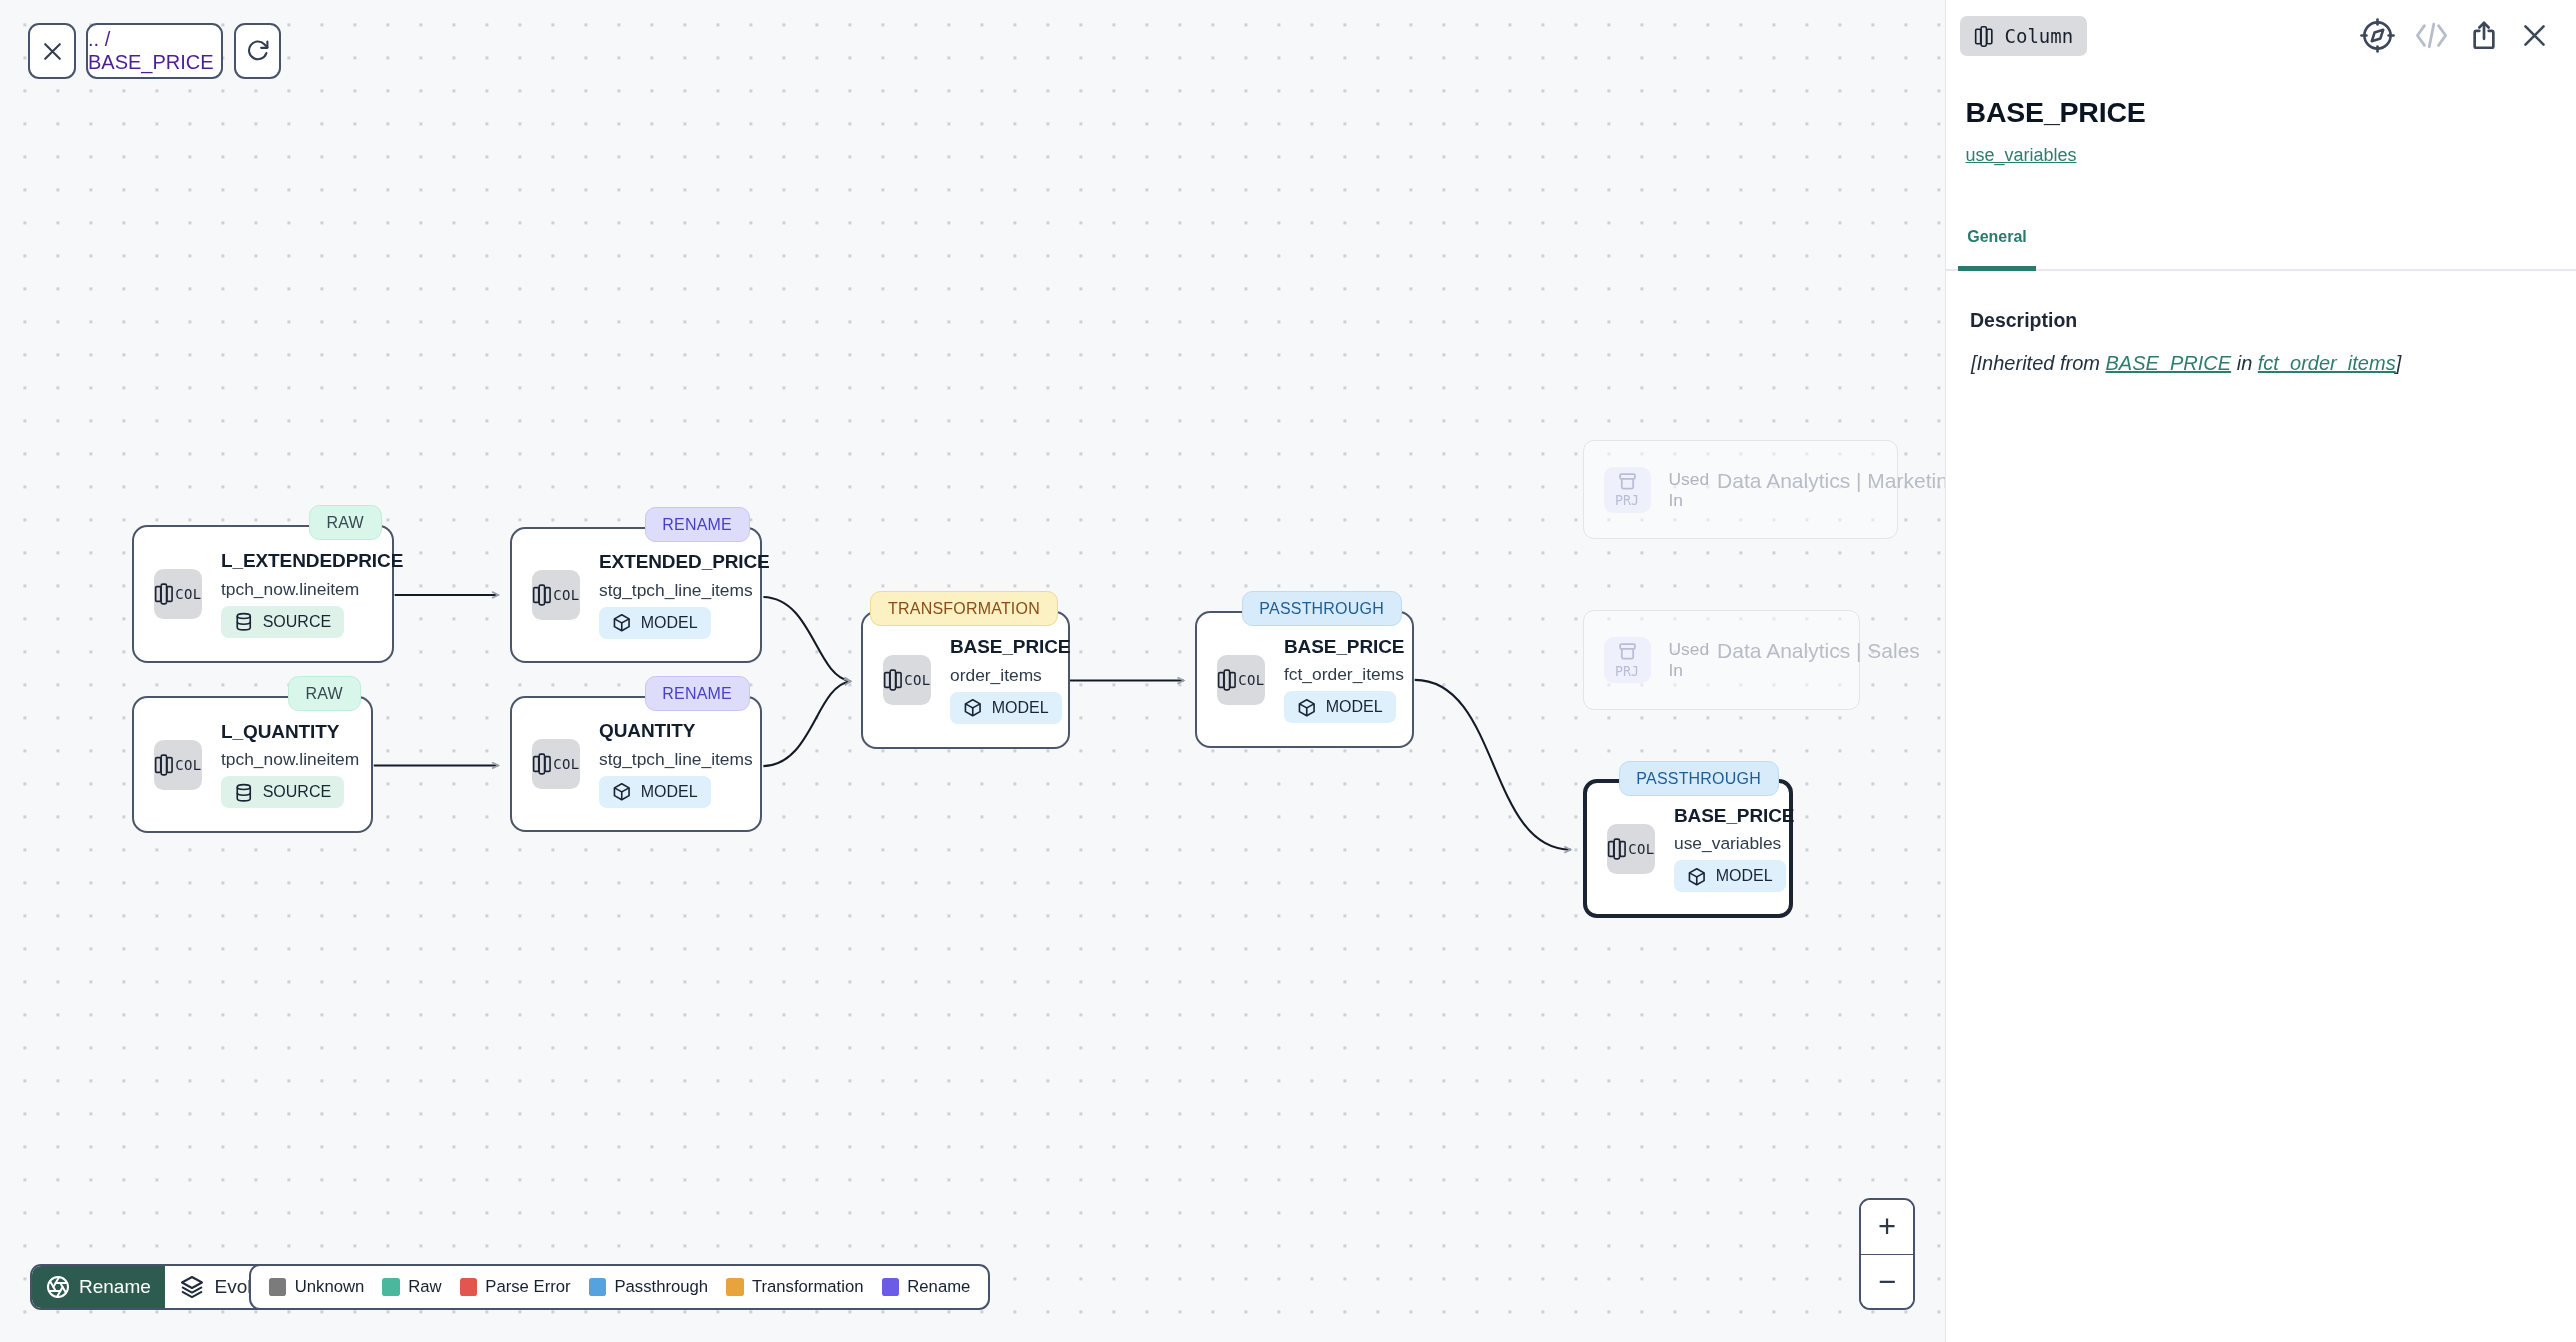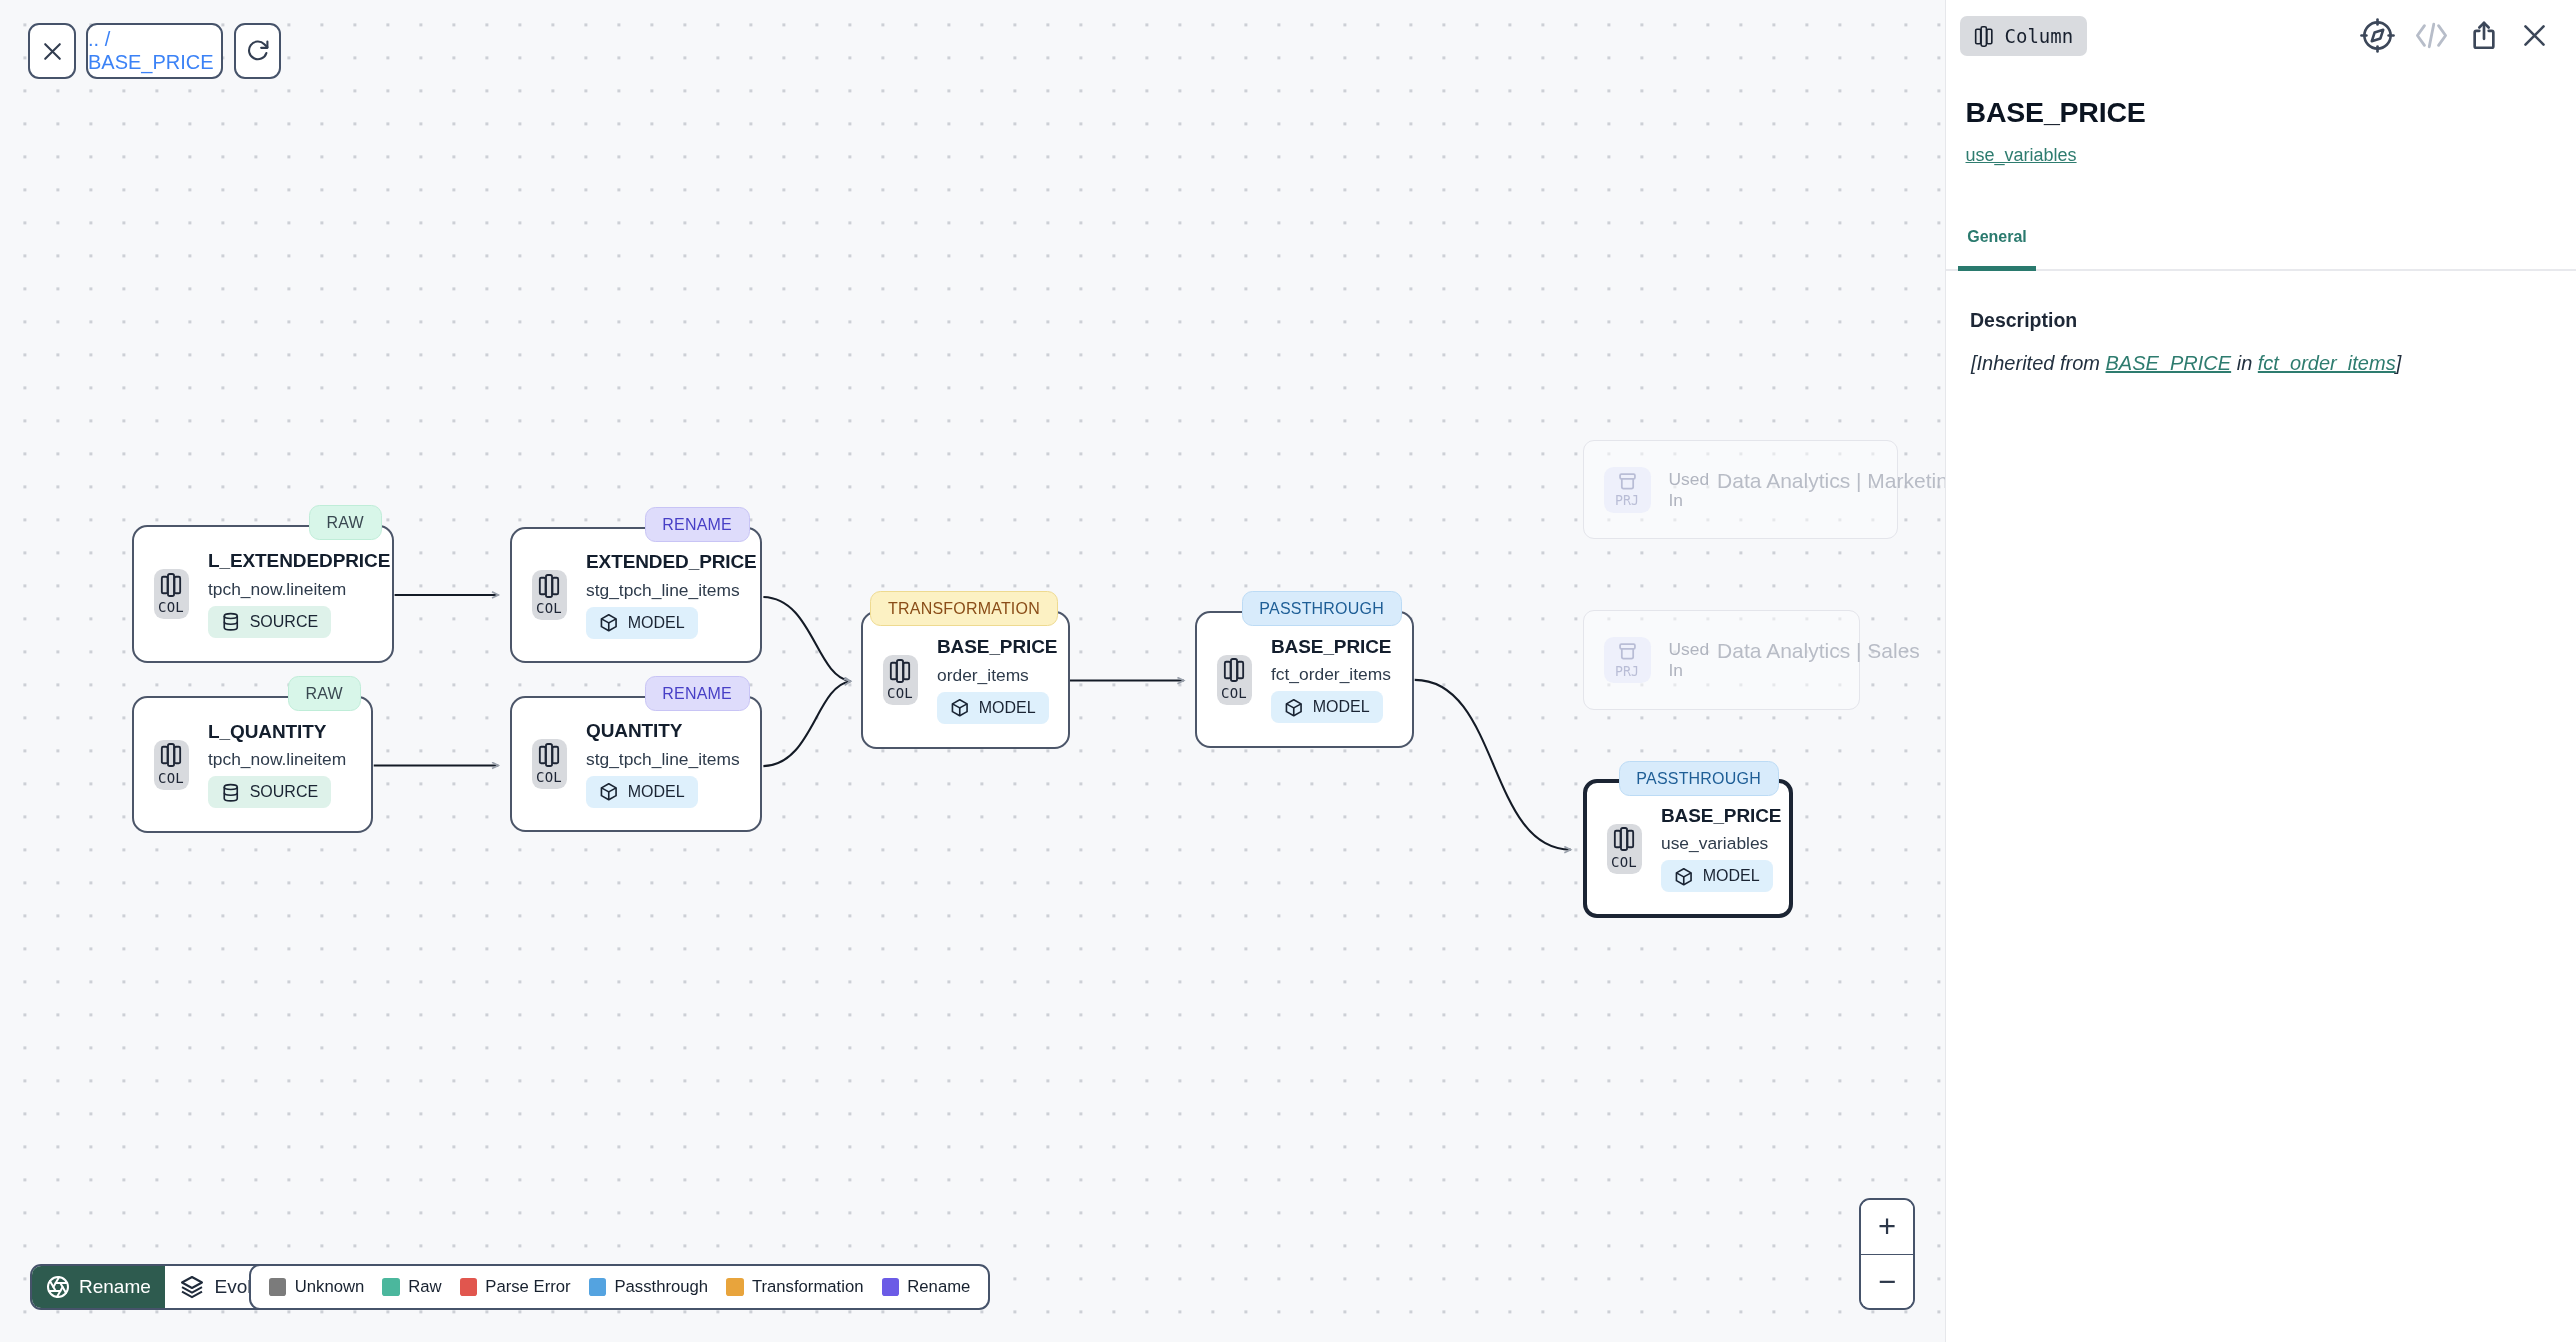--- a/index.html
+++ b/index.html
@@ -12,29 +12,29 @@
     background-size:33px 33px; background-position:8.4px 8.4px; }
 
   
   #edges { position:absolute; left:0; top:0; pointer-events:none; }
   .edge { fill:none; stroke:#141b26; stroke-width:3px; }
 
   
   .tool-btn { position:absolute; background:#fff; border:2.1px solid #46536a; border-radius:11px;
     display:flex; align-items:center; justify-content:center; color:#323d50; cursor:pointer; }
   #btn-close-graph { left:28px; top:23px; width:48px; height:56px; }
-  #breadcrumb-btn { left:86px; top:23px; width:137px; height:56px; font-size:20px; color:#3b82f6; }
+  #breadcrumb-btn { left:86px; top:23px; width:137px; height:56px; font-size:20px; color:#4c1d95; }
   #btn-refresh { left:234px; top:23px; width:47px; height:56px; }
 
   
   .node { position:absolute; background:#fff; border:2.1px solid #4c5669; border-radius:15.3px;
     display:flex; align-items:center; gap:19.5px; padding:0 19.5px; cursor:pointer; }
   .node.selected { border:4.2px solid #1b2433; border-radius:14px; }
-  .col-badge { flex:none; width:35px; height:50px; background:#d8dade; border-radius:9.7px;
-    display:flex; flex-direction:column; align-items:center; justify-content:center; gap:2.1px; color:#1d2535; }
+  .col-badge { flex:none; width:48px; height:50px; background:#d8dade; border-radius:9.7px;
+    display:flex; flex-direction:row; align-items:center; justify-content:center; gap:2.1px; color:#1d2535; }
   .col-label { font-family:"DejaVu Sans Mono", monospace; font-size:14px; letter-spacing:0.3px; }
   .node-text { display:flex; flex-direction:column; gap:6.3px; min-width:0; }
   .node-title { font-size:19px; font-weight:700; color:#131e2d; white-space:nowrap; letter-spacing:-0.1px; }
   .node-sub { font-size:17.4px; color:#2e3b4b; white-space:nowrap; }
   .type-badge { display:inline-flex; align-items:center; gap:9px; height:32px; padding:0 13.2px;
     border-radius:7.7px; font-size:16px; font-weight:500; color:#1a2433; width:fit-content; }
   .type-badge.source { background:#def2ea; }
   .type-badge.model { background:#def0fc; }
   .tag { position:absolute; top:-21.6px; right:10.4px; height:35px; padding:0 16.7px; border-radius:10.4px;
     display:flex; align-items:center; font-size:16px; font-weight:500; letter-spacing:0.2px; background:#eee; }

